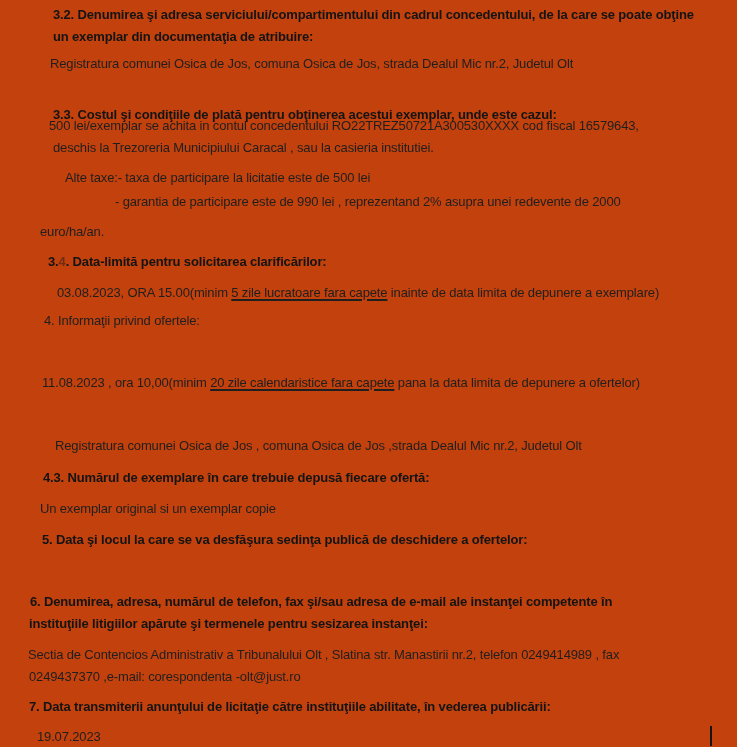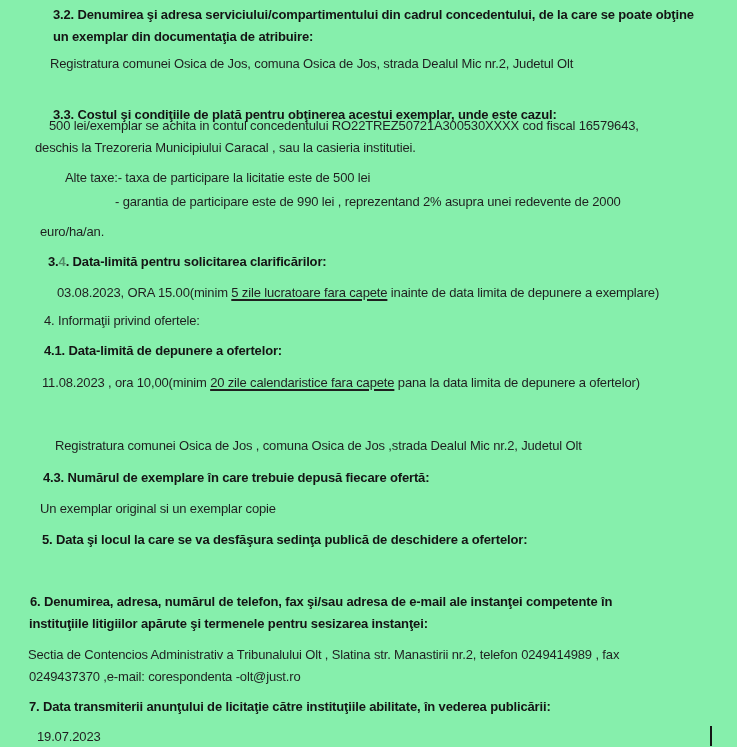--- a/index.html
+++ b/index.html
@@ -4,21 +4,21 @@
 <style>
   html, body {
     margin: 0;
     padding: 0;
     background: #ffffff;
   }
   #page {
     position: relative;
     width: 737px;
     height: 747px;
-    background: #86efac;
+    background: #c2410c;
     overflow: hidden;
     font-family: "Liberation Sans", "DejaVu Sans", sans-serif;
   }
   .line {
     position: absolute;
     white-space: nowrap;
     font-size: 13px;
     letter-spacing: -0.15px;
     line-height: 16px;
     color: #1f1f1f;
@@ -50,34 +50,33 @@
 <div id="page">
 
   <div class="line bold" style="left:53px; top:7px;">3.2. Denumirea şi adresa serviciului/compartimentului din cadrul concedentului, de la care se poate obţine</div>
   <div class="line bold" style="left:53px; top:29px;">un exemplar din documentaţia de atribuire:</div>
 
   <div class="line" style="left:50px; top:56px;">Registratura comunei Osica de Jos, comuna Osica de Jos, strada Dealul Mic nr.2, Judetul Olt</div>
 
   <div class="line bold" style="left:53px; top:87px;margin-top:20px;">3.3. Costul şi condiţiile de plată pentru obţinerea acestui exemplar, unde este cazul:</div>
 
   <div class="line" style="left:49px; top:118px;">500 lei/exemplar se achita  in contul concedentului RO22TREZ50721A300530XXXX cod fiscal 16579643,</div>
-  <div class="line" style="left:35px; top:140px;">deschis la Trezoreria Municipiului Caracal , sau la casieria institutiei.</div>
+  <div class="line" style="left:53px; top:140px;">deschis la Trezoreria Municipiului Caracal , sau la casieria institutiei.</div>
 
   <div class="line" style="left:65px; top:170px;">Alte taxe:- taxa de participare la licitatie este de 500 lei</div>
 
   <div class="line" style="left:115px; top:194px;">- garantia de participare este de   990 lei , reprezentand 2% asupra unei redevente de 2000</div>
   <div class="line" style="left:40px; top:224px;">euro/ha/an.</div>
 
   <div class="line bold" style="left:48px; top:254px;"><span>3.</span><span class="faded">4</span><span>. Data-limită pentru solicitarea clarificărilor:</span></div>
 
   <div class="line" style="left:57px; top:285px;"><span>03.08.2023, ORA 15.00(minim </span><span class="u">5 zile lucratoare fara capete</span><span> inainte de data limita de depunere a exemplare)</span></div>
 
   <div class="line" style="left:44px; top:313px;">4. Informaţii privind ofertele:</div>
 
-  <div class="line bold" style="left:44px; top:343px;">4.1. Data-limită de depunere a ofertelor:</div>
 
   <div class="line" style="left:42px; top:375px;"><span>11.08.2023 , ora 10,00(minim </span><span class="u">20 zile calendaristice fara capete</span><span> pana la data limita de depunere a ofertelor)</span></div>
 
 
   <div class="line" style="left:55px; top:438px;">Registratura comunei Osica de Jos , comuna Osica de Jos ,strada Dealul Mic nr.2, Judetul Olt</div>
 
   <div class="line bold" style="left:43px; top:470px;">4.3. Numărul de exemplare în care trebuie depusă fiecare ofertă:</div>
 
   <div class="line" style="left:40px; top:501px;">Un exemplar original si un exemplar copie</div>
 

